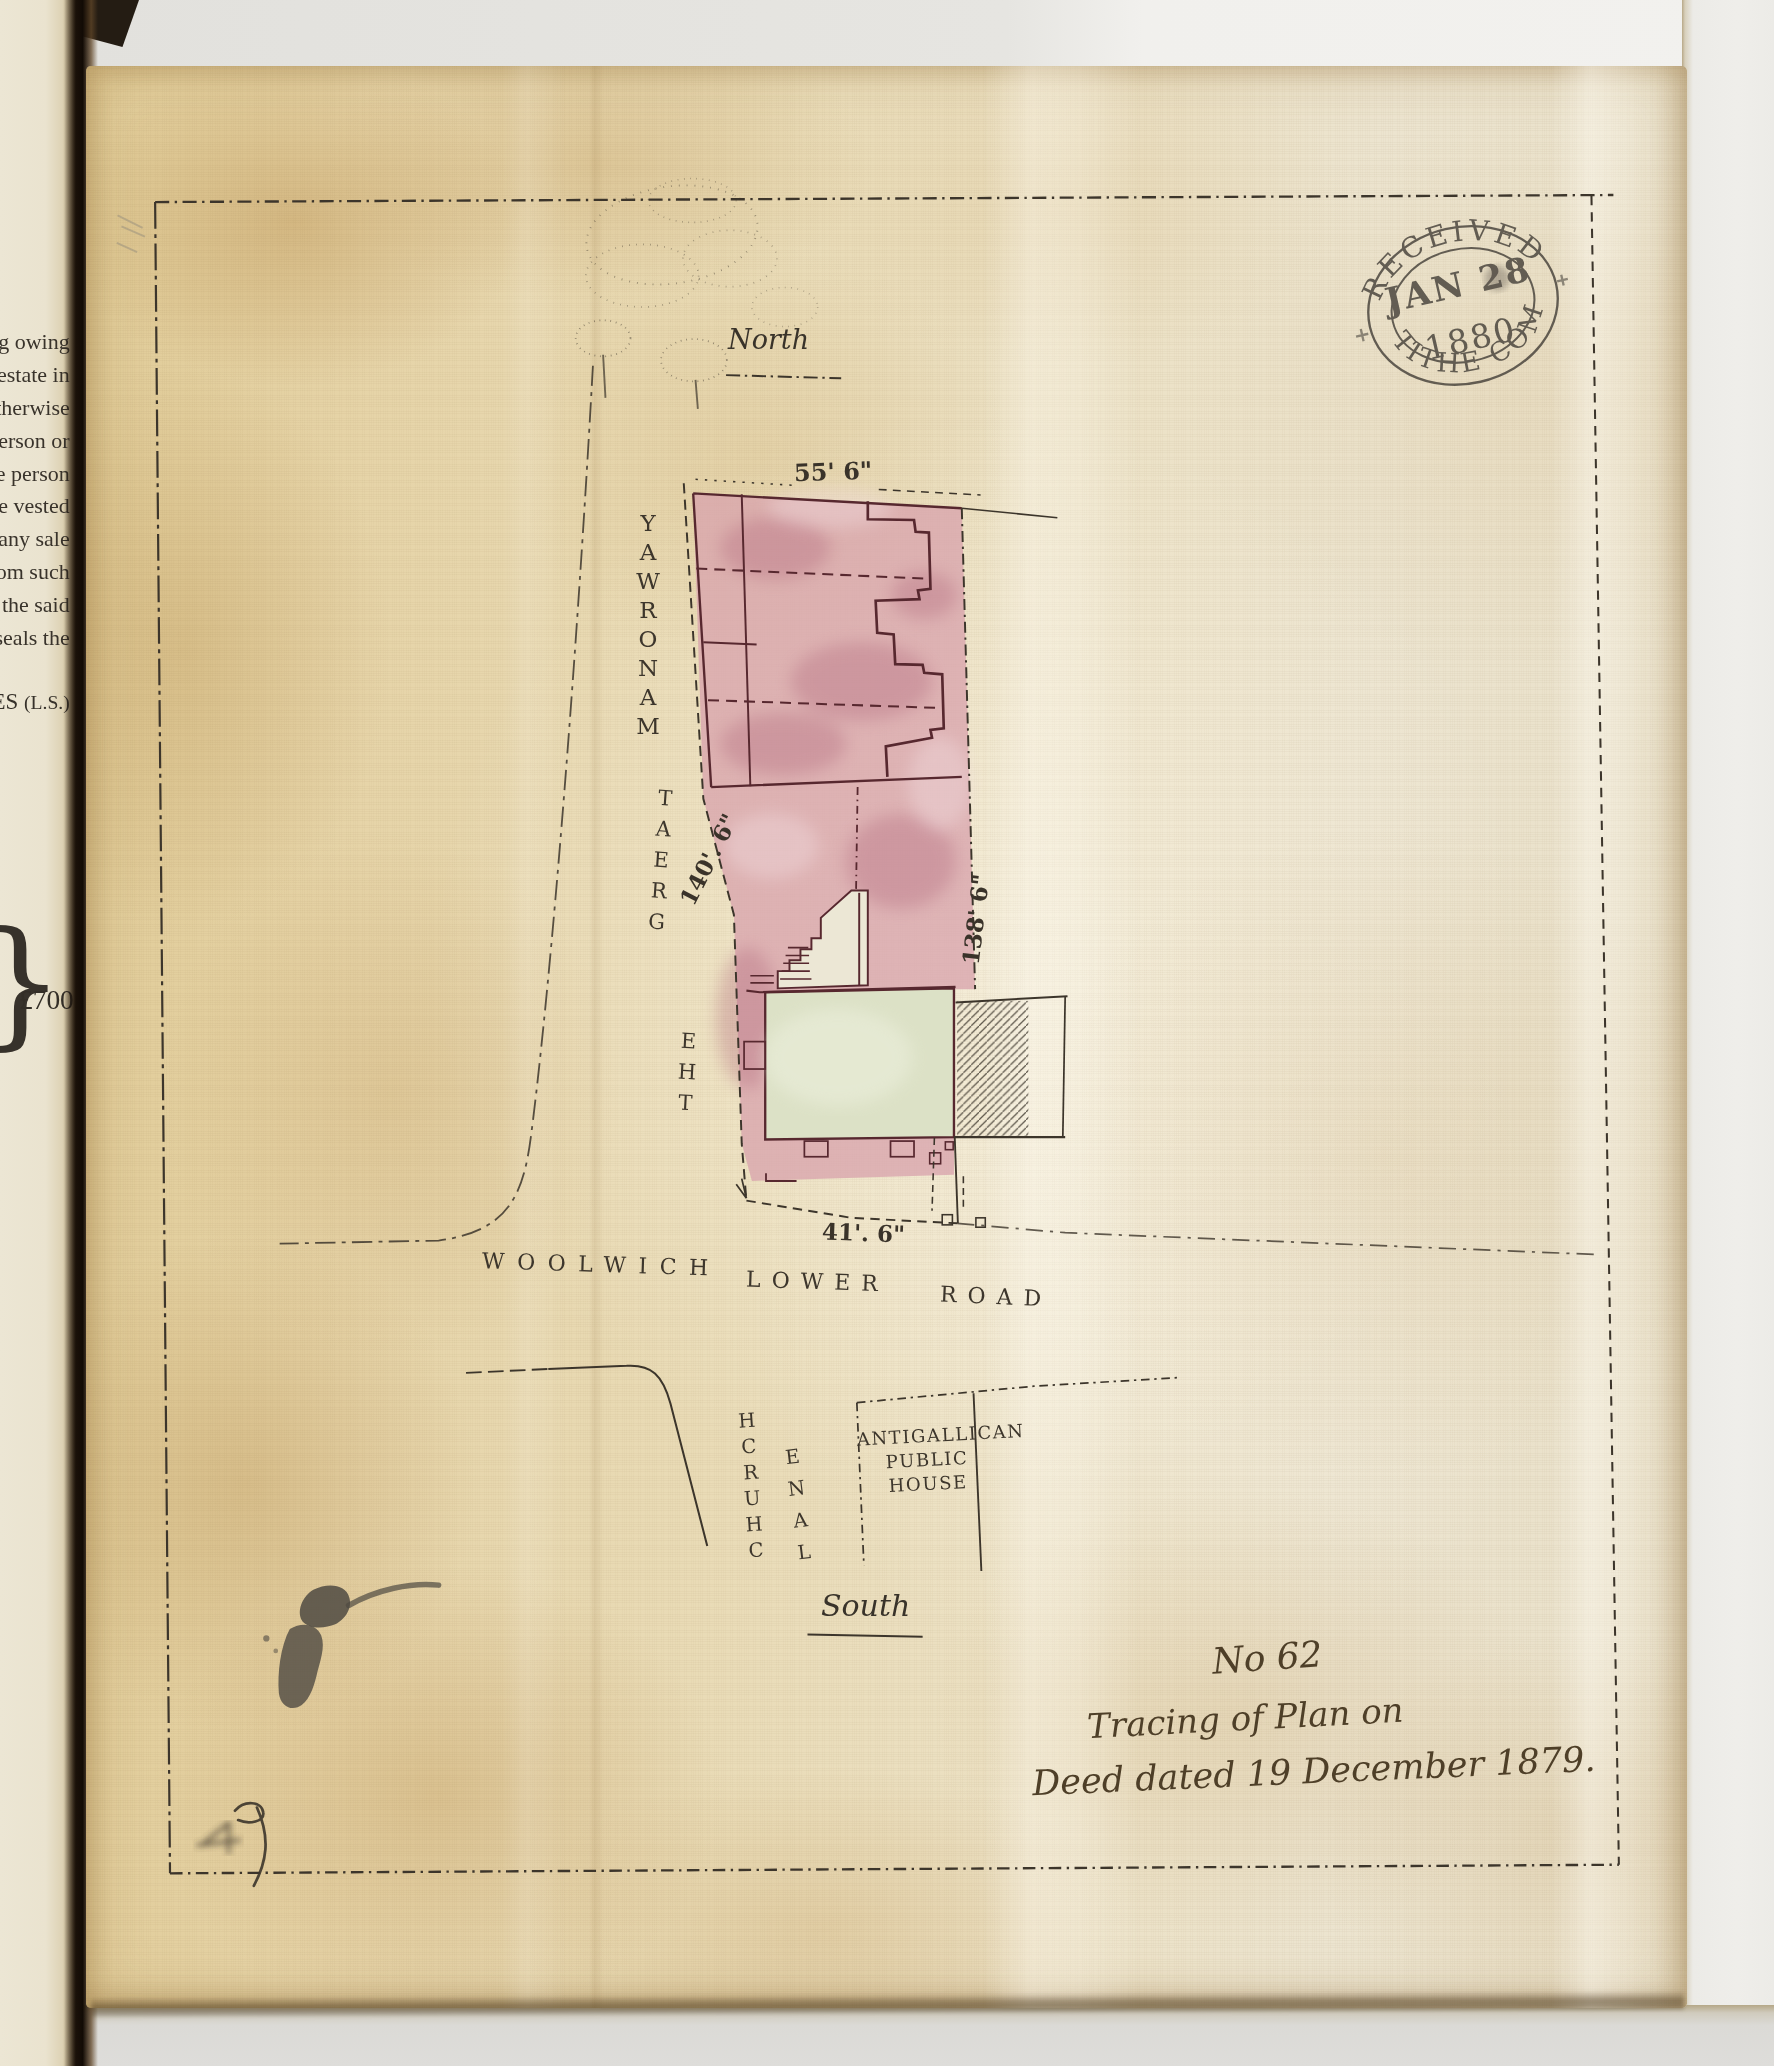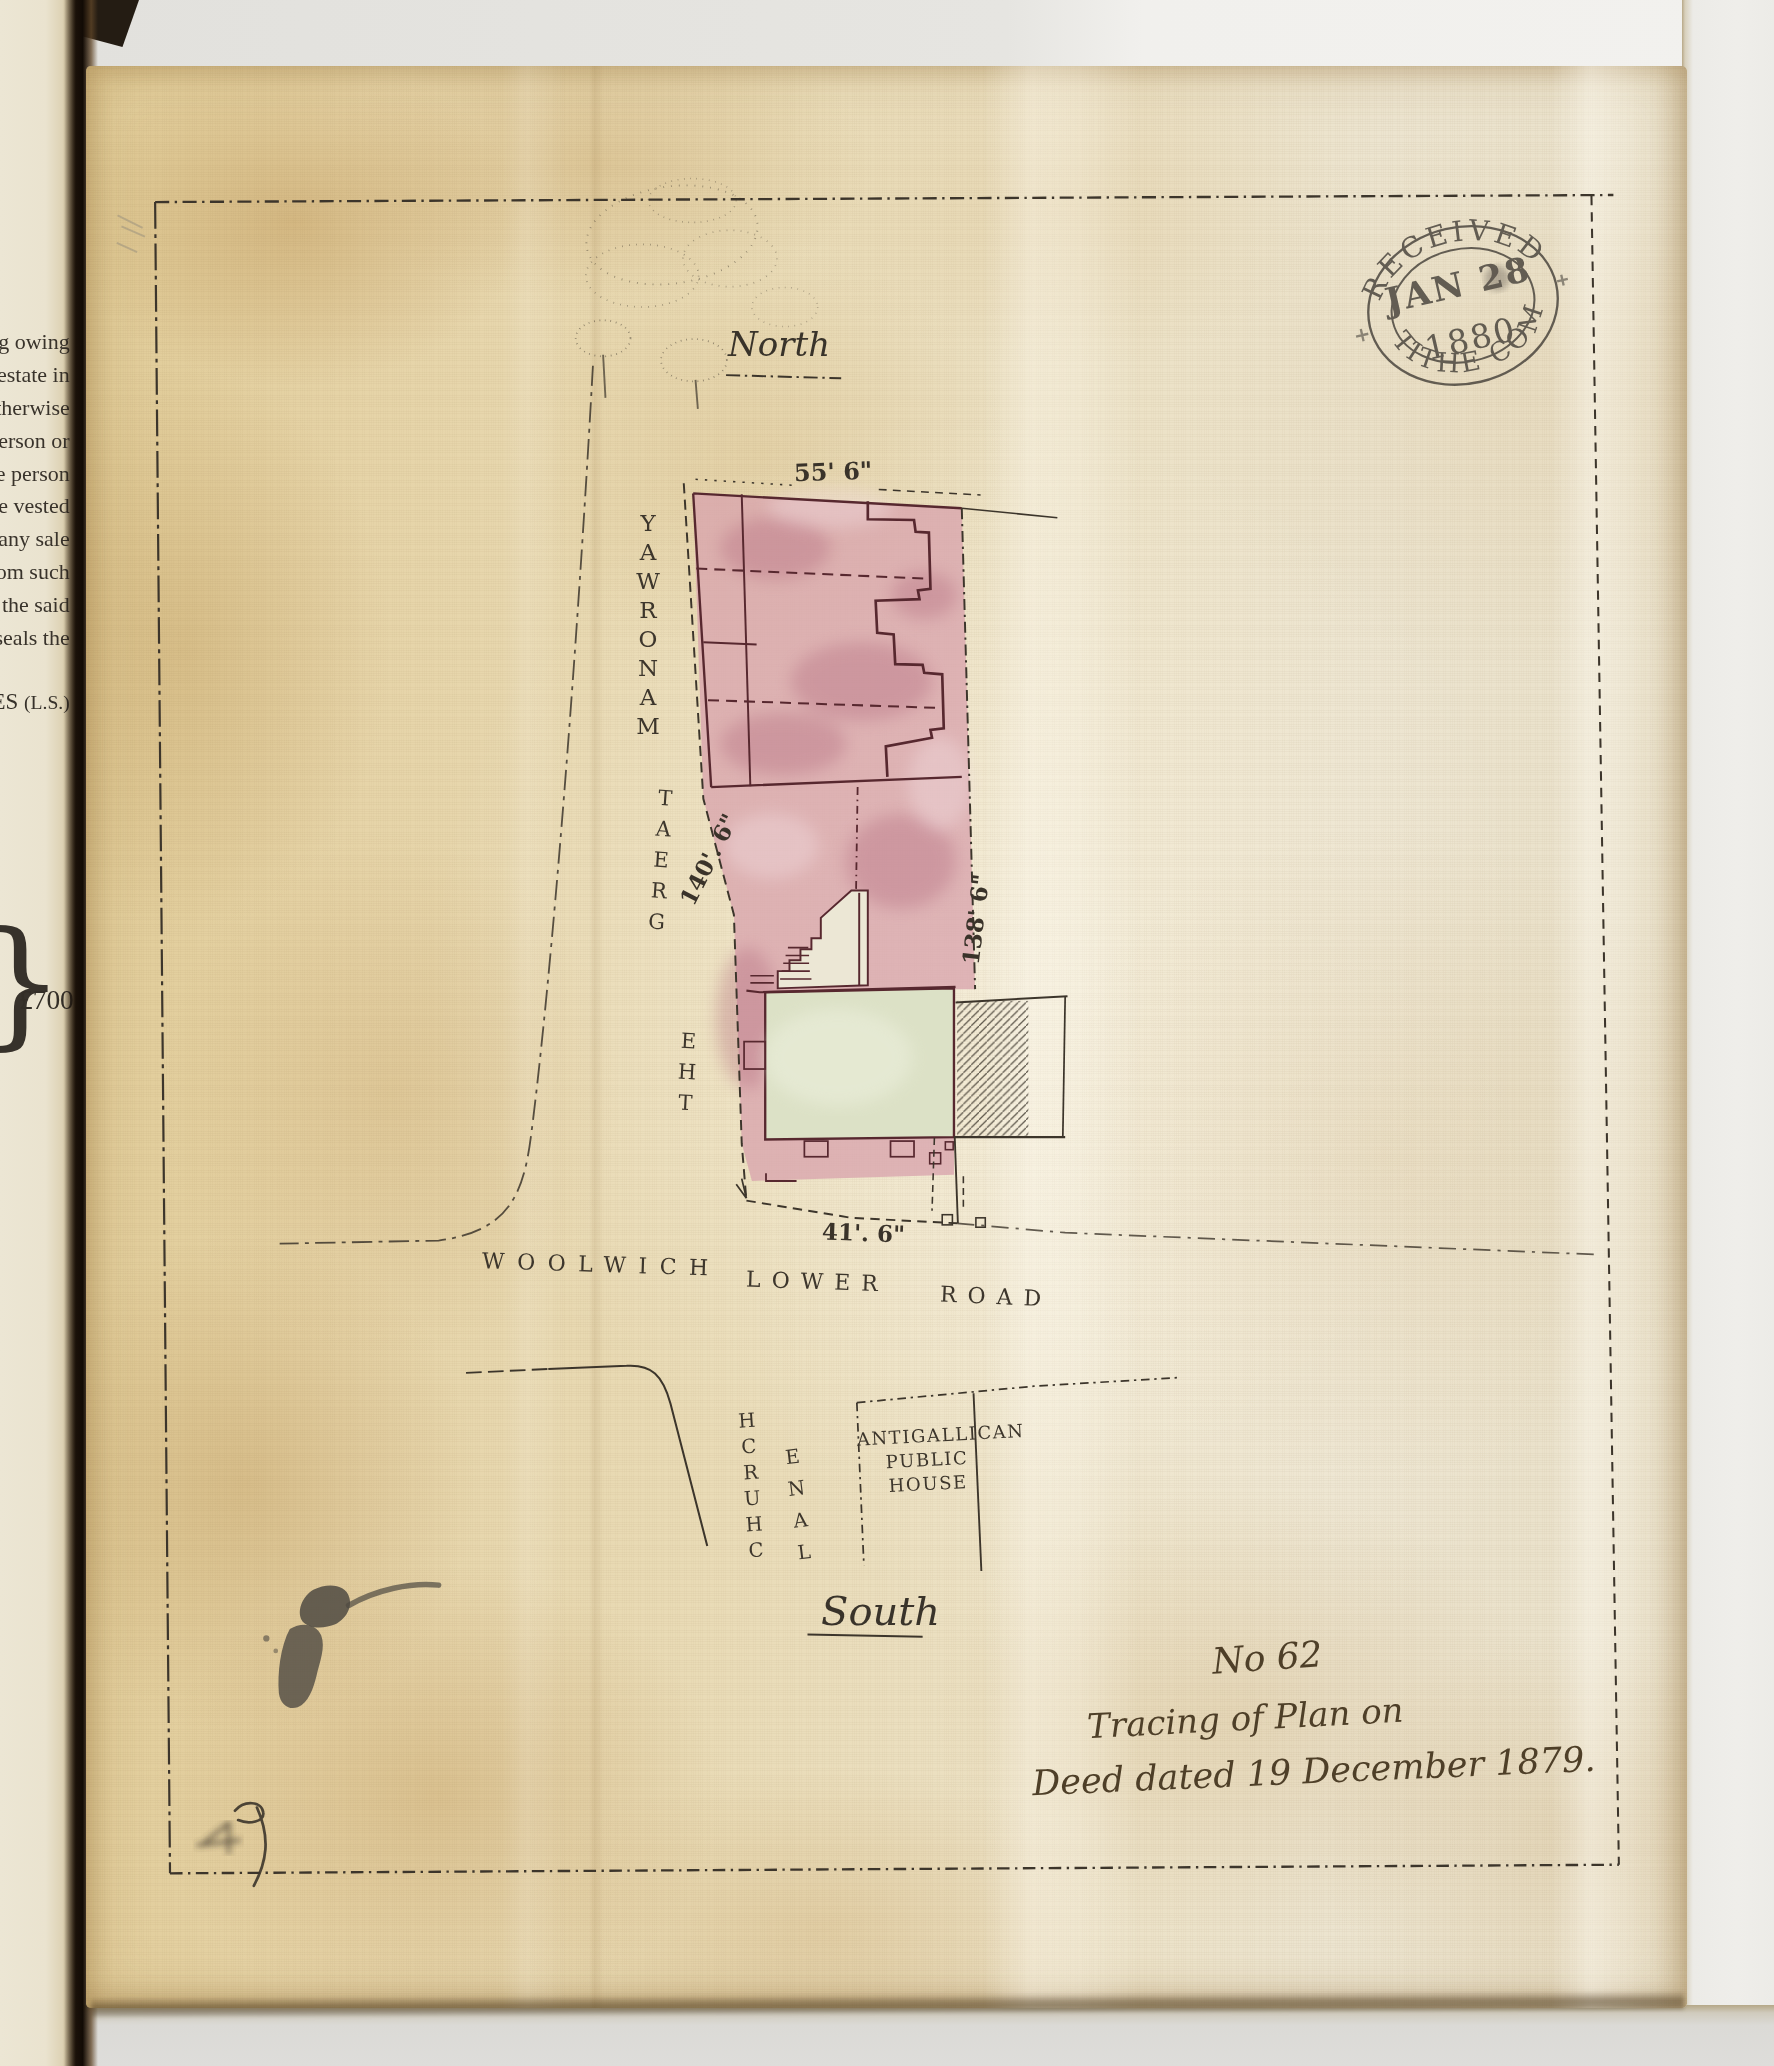--- a/index.html
+++ b/index.html
@@ -250,21 +250,21 @@
       <circle cx="340" cy="2092" r="4" opacity=".6"></circle>
         <circle cx="352" cy="2108" r="3" opacity=".5"></circle>
     </g>
 
     <g fill="none" style="stroke:var(--c-ink)" stroke-width="3.5" opacity=".9" stroke-linecap="round">
       <path d="M262,2352 L292,2328 L292,2366 M252,2356 L306,2350" filter="url(#soft2)"></path>
       <path d="M300,2312 c12,-14 34,-12 36,2 c2,12 -18,16 -32,10 m24,-16 c18,40 12,70 -4,100"></path>
     </g>
   </svg>
 
-  <div class="abs script" style="left:728px;top:324px;font-size:34px">North</div>
+  <div class="abs script" style="left:728px;top:324px;font-size:27px">North</div>
   <div class="abs meas" style="left:794px;top:457px;font-size:24px;transform:rotate(-2deg)">55' 6"</div>
 
   <div class="abs vword" style="left:630px;top:509px;width:36px;font-size:23px;line-height:29px">Y
 A
 W
 R
 O
 N
 A
 M</div>
@@ -295,20 +295,20 @@
 N
 A
 L</div>
 
   <div class="abs" style="left:858px;top:1424px;width:138px;transform:rotate(-3deg)">
     <div class="pub-line">ANTIGALLICAN</div>
     <div class="pub-line">PUBLIC</div>
     <div class="pub-line">HOUSE</div>
   </div>
 
-  <div class="abs script" style="left:821px;top:1588px;font-size:40px">South</div>
+  <div class="abs script" style="left:821px;top:1588px;font-size:30px">South</div>
 
   <div class="abs hand" style="left:1212px;top:1637px;font-size:36px;transform:rotate(-4deg)">No 62</div>
   <div class="abs hand" style="left:1087px;top:1698px;font-size:34px;transform:rotate(-3deg)">Tracing of Plan on</div>
   <div class="abs hand" style="left:1032px;top:1751px;font-size:35px;transform:rotate(-2.5deg)">Deed dated 19 December 1879.</div>
 
 </div>
 
 
 </body></html>

